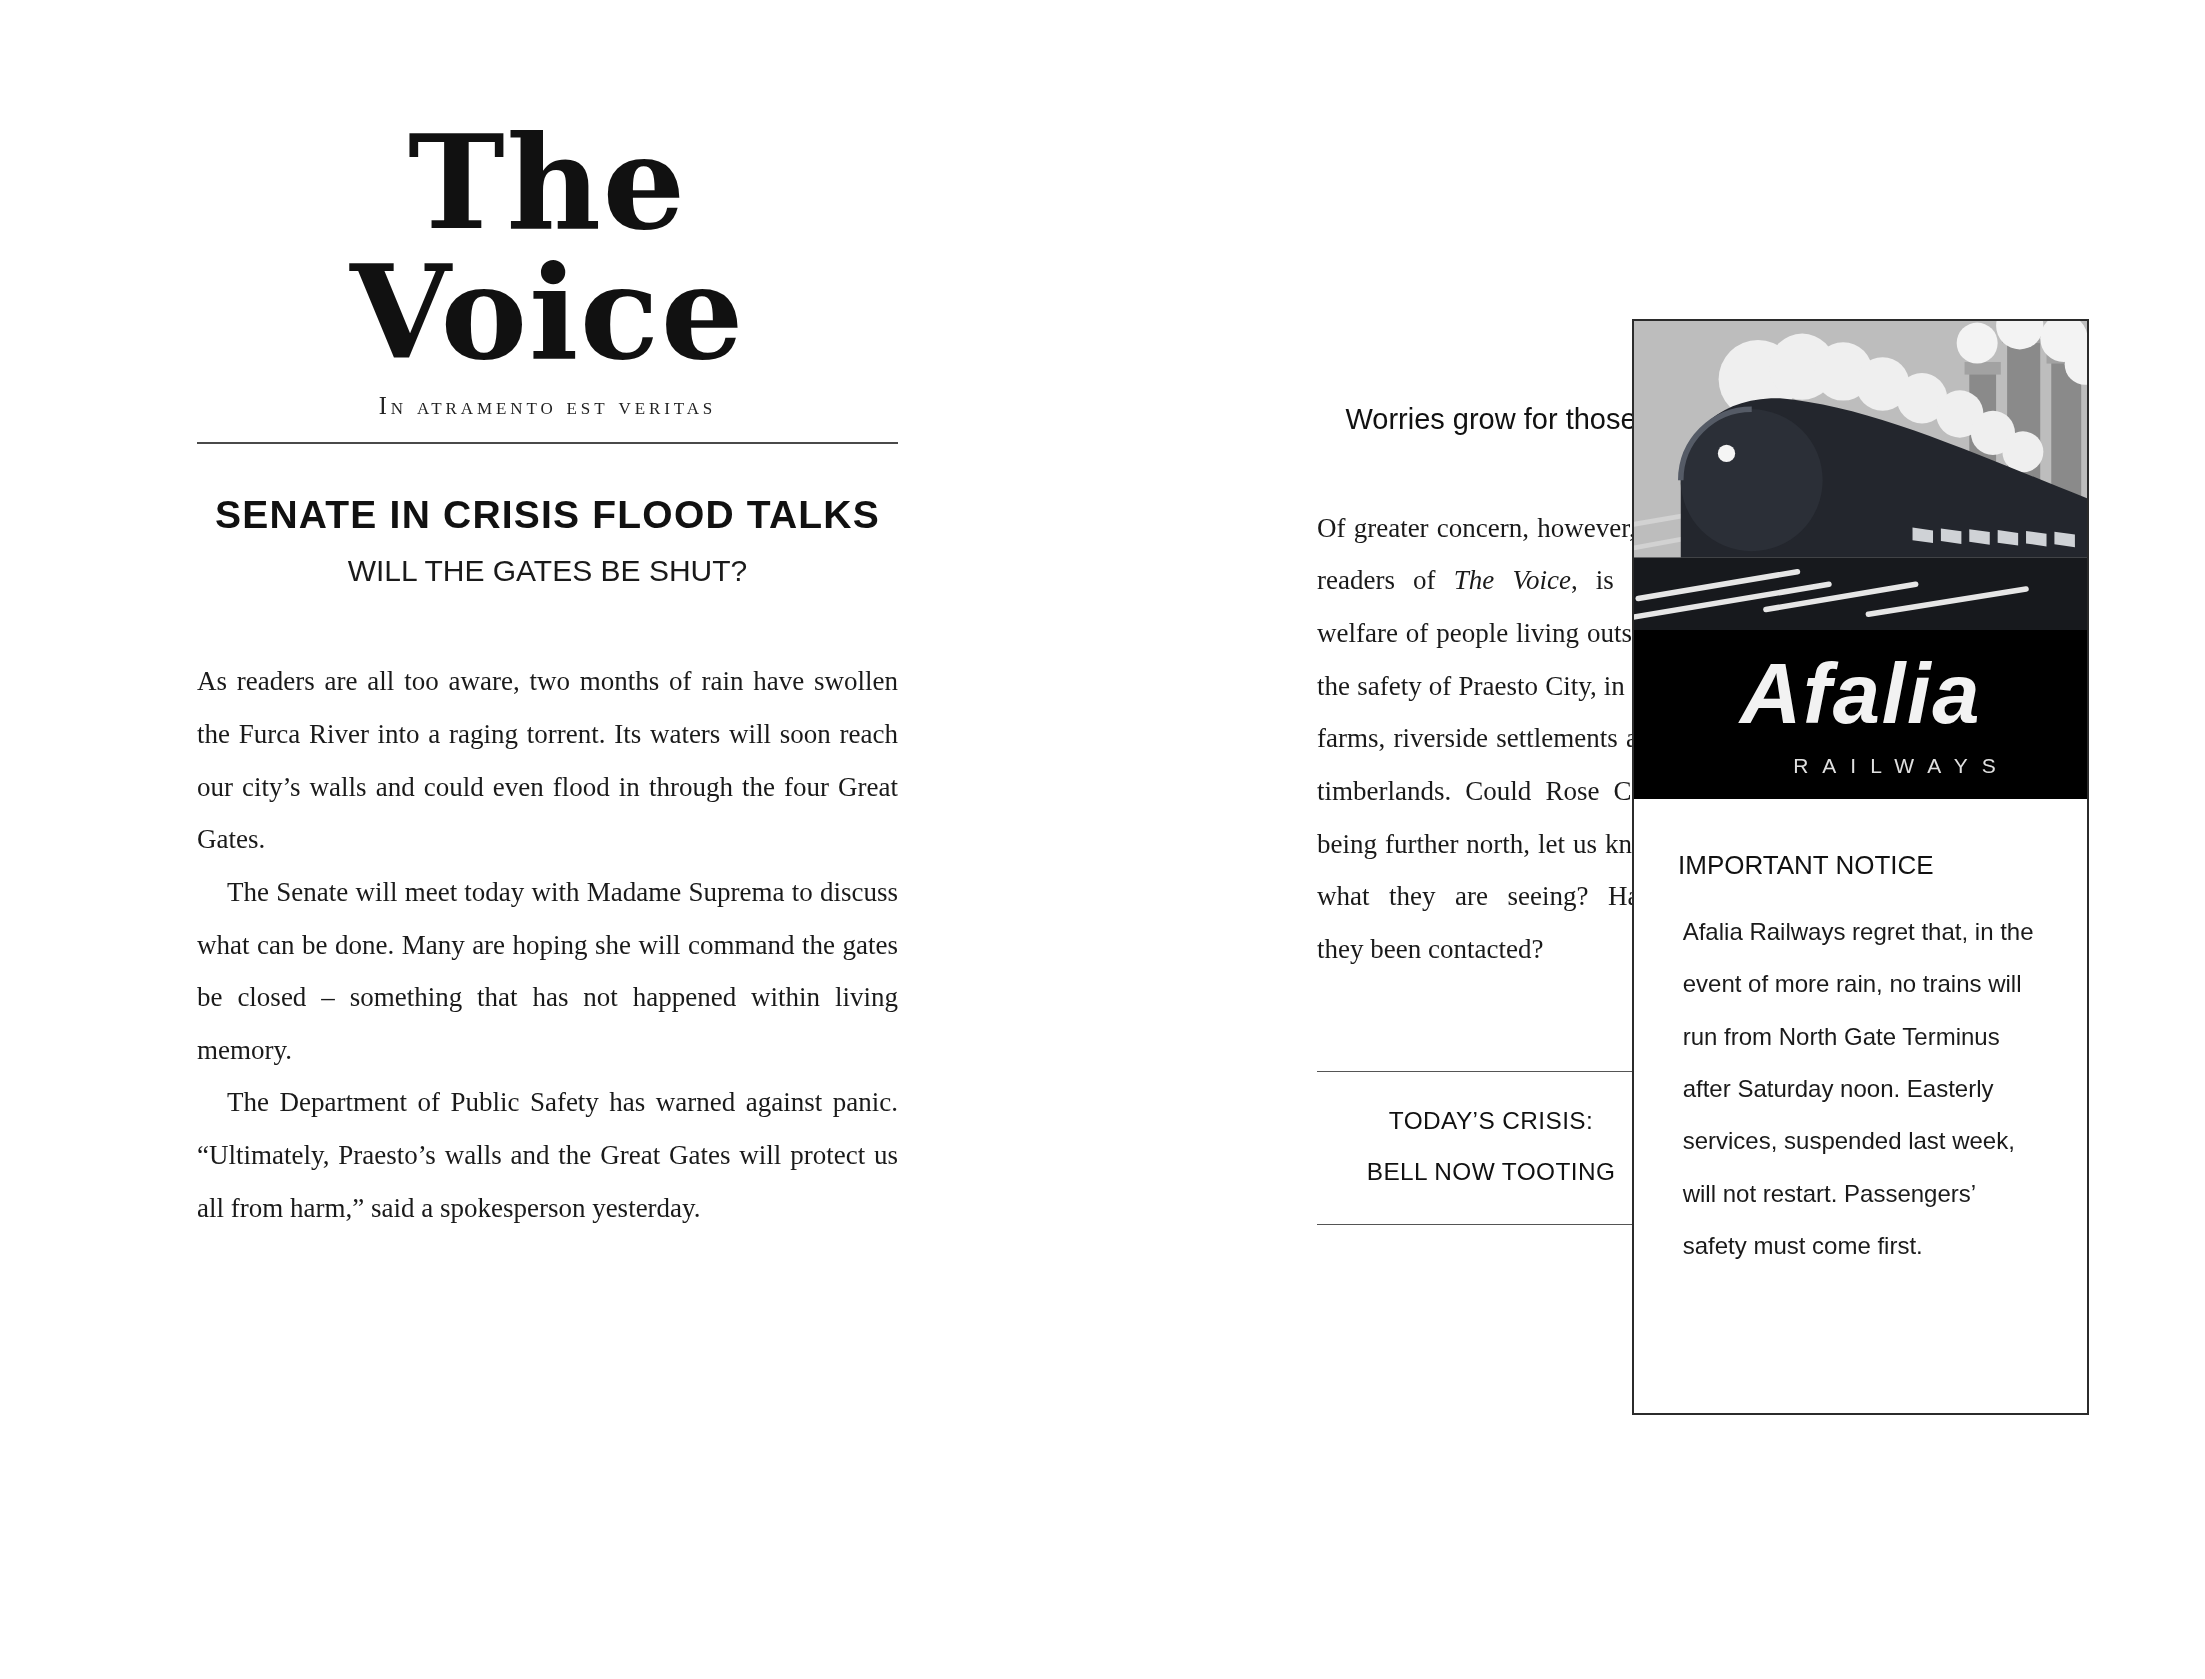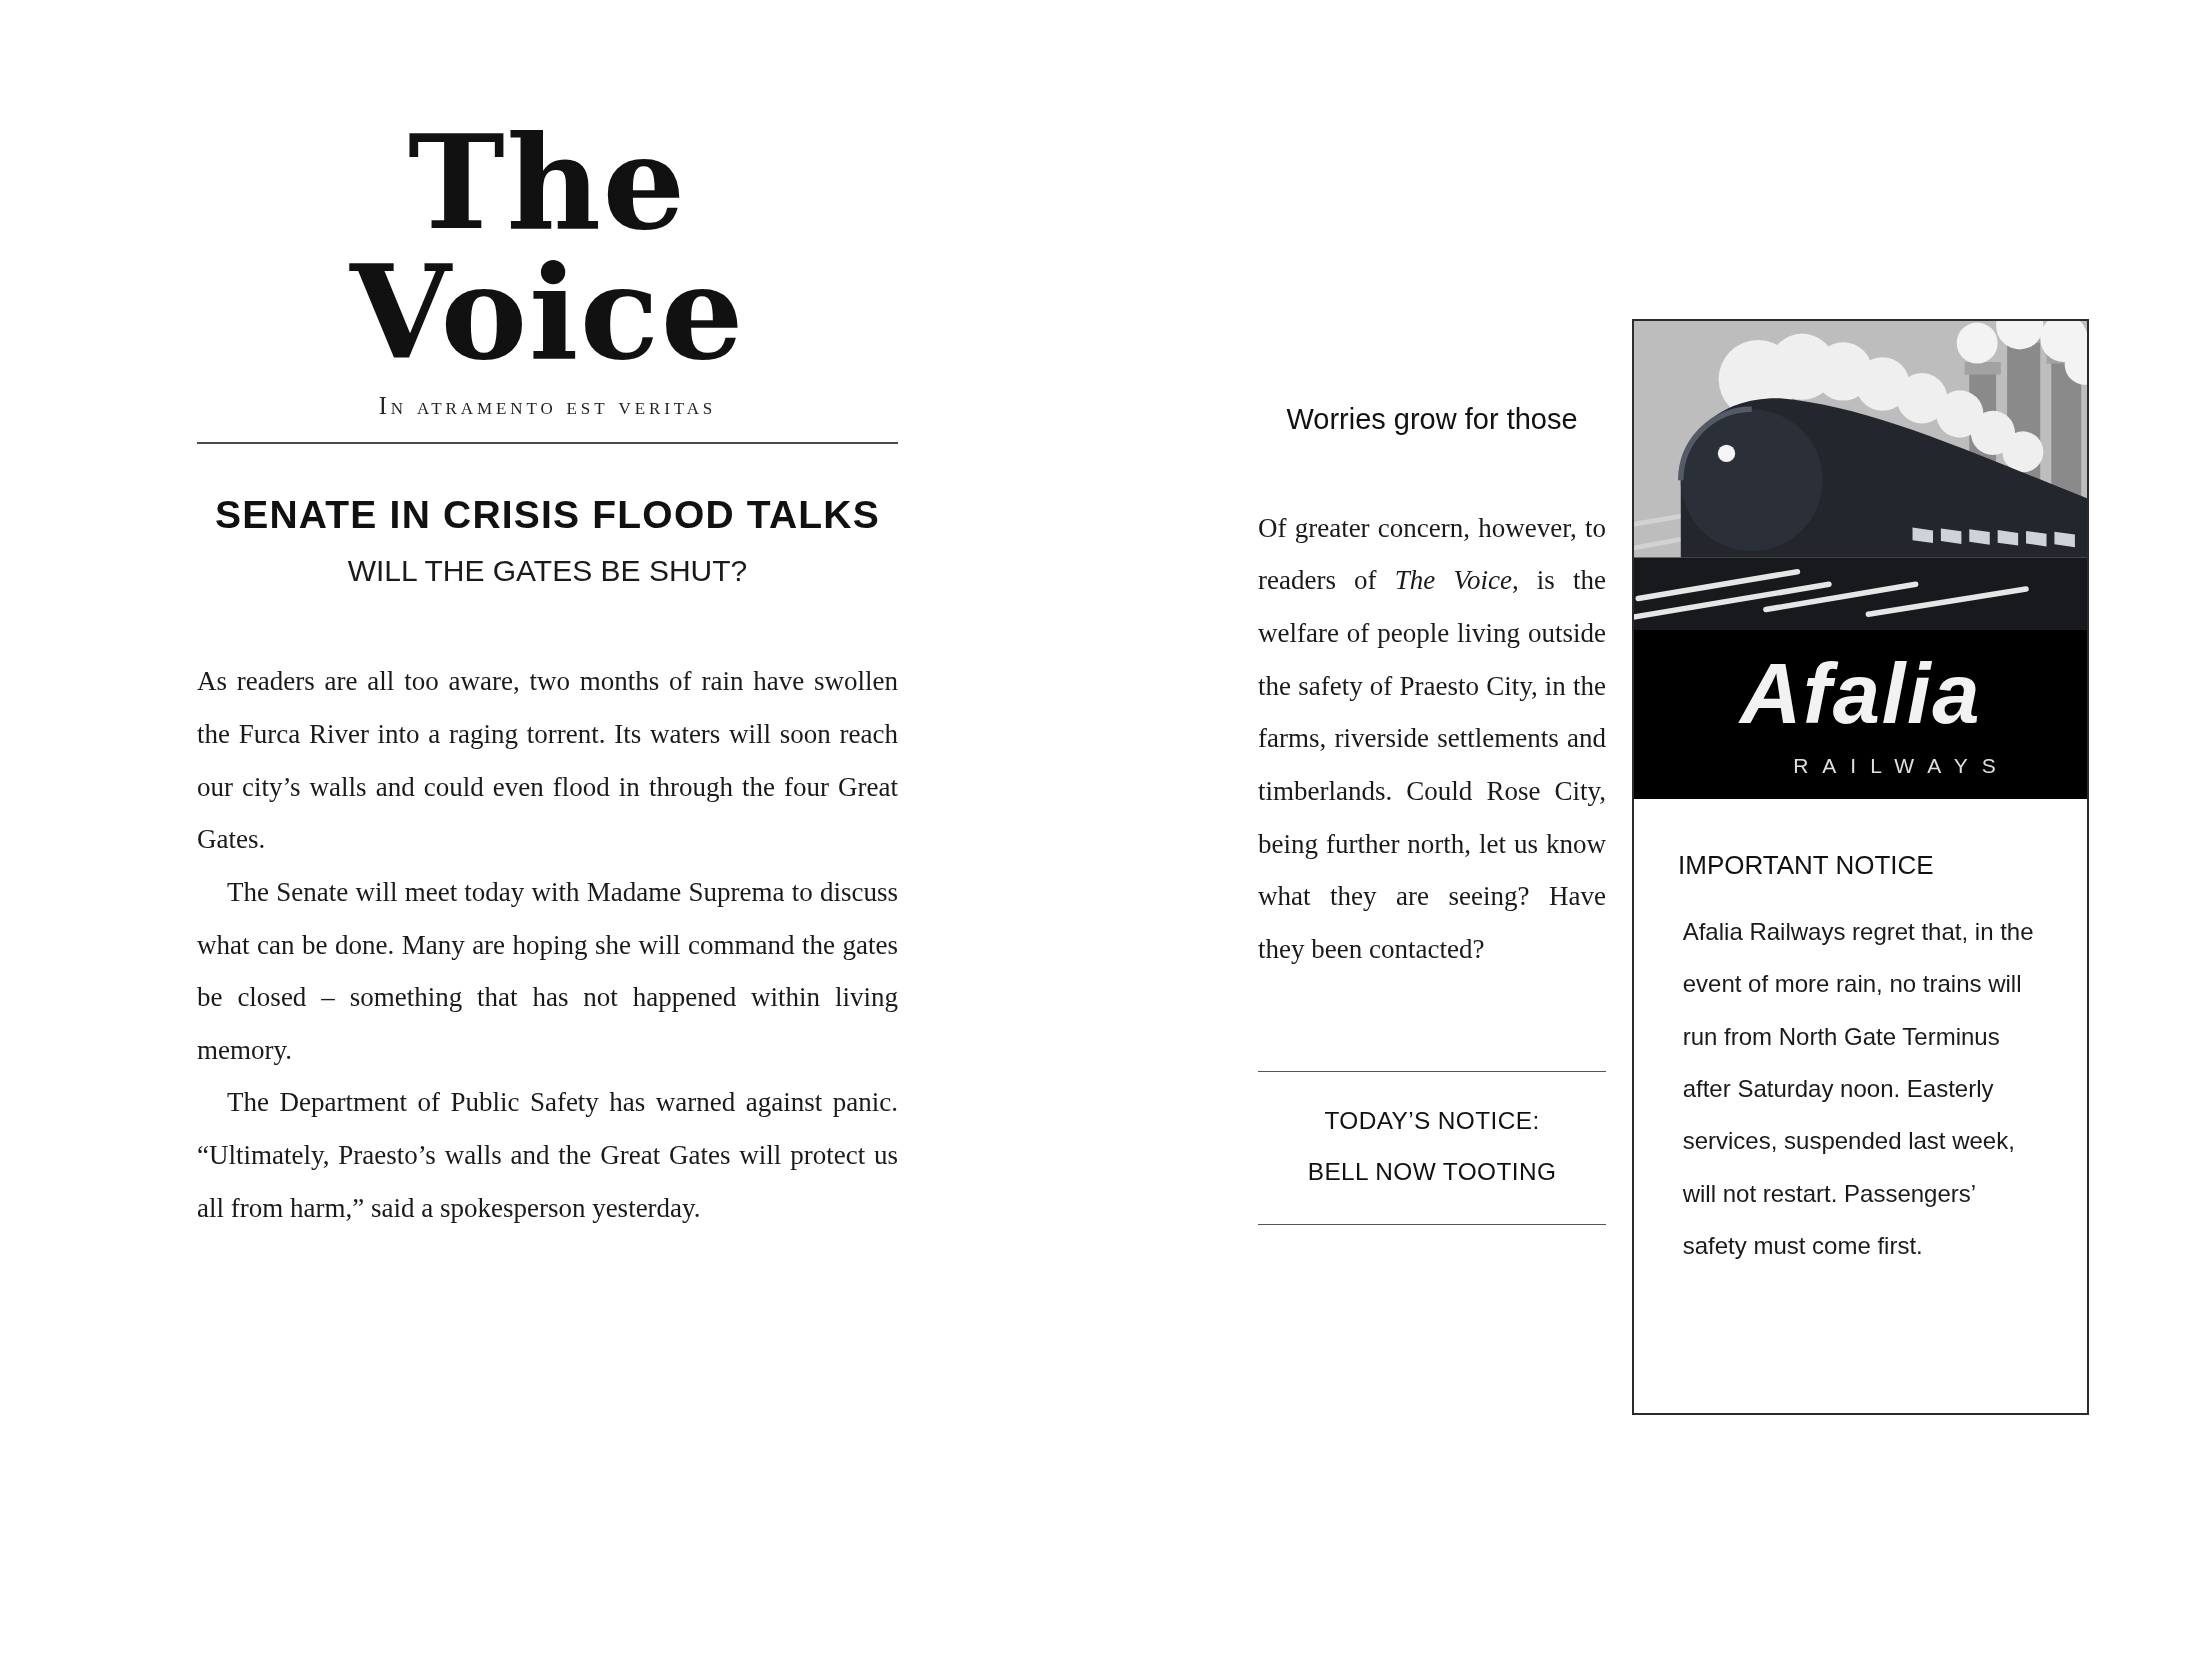--- a/index.html
+++ b/index.html
@@ -72,21 +72,21 @@
     font-size: 27px;
     line-height: 1.95;
     text-align: justify;
   }
   .body-copy p { margin: 0; }
   .body-copy p + p { text-indent: 30px; }
 
   
   .col-mid {
     position: absolute;
-    left: 1258px;
+    left: 1317px;
     top: 394px;
     width: 348px;
   }
   .mid-heading {
     text-align: center;
     font-family: "Liberation Sans", sans-serif;
     font-size: 29px;
     line-height: 1.75;
     color: #111;
   }
@@ -198,21 +198,21 @@
 
   <div class="col-mid">
     <div class="mid-heading">
       <span>Worries grow for those</span>
     </div>
 
     <p class="mid-body"><span>Of greater concern, however, to readers of </span><em>The Voice</em><span>, is the welfare of people living outside the safety of Praesto City, in the farms, riverside settlements and timberlands. Could Rose City, being further north, let us know what they are seeing? Have they been contacted?</span></p>
 
     <div class="anagram-block">
       <hr class="anagram-rule top">
-      <div class="anagram-label">TODAY’S NOTICE:</div>
+      <div class="anagram-label">TODAY’S CRISIS:</div>
       <div class="anagram-value">BELL NOW TOOTING</div>
       <hr class="anagram-rule bottom">
     </div>
   </div>
 
   <div class="advert">
 
     <svg class="ad-art" viewBox="0 0 580 392" preserveAspectRatio="xMidYMid slice" aria-hidden="true">
 
       <rect width="580" height="392" fill="#bdbdbd"></rect>

